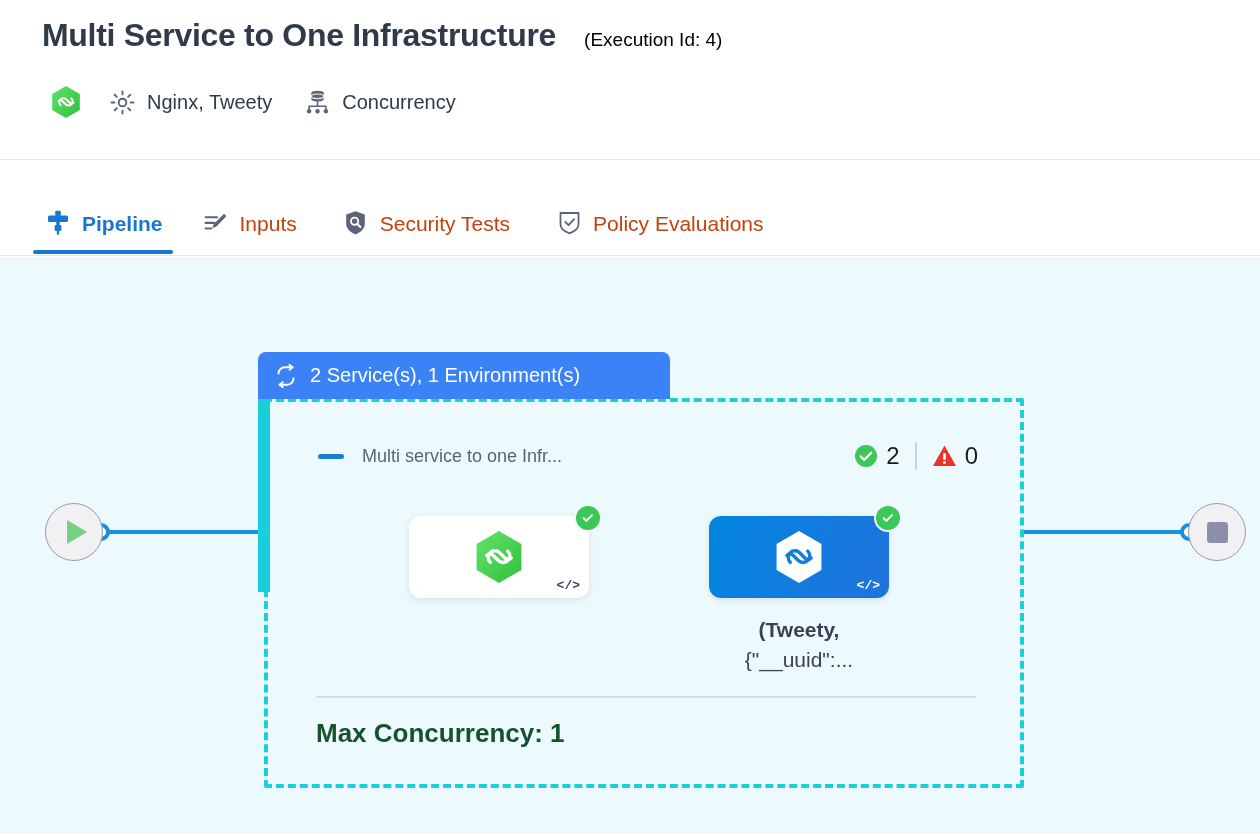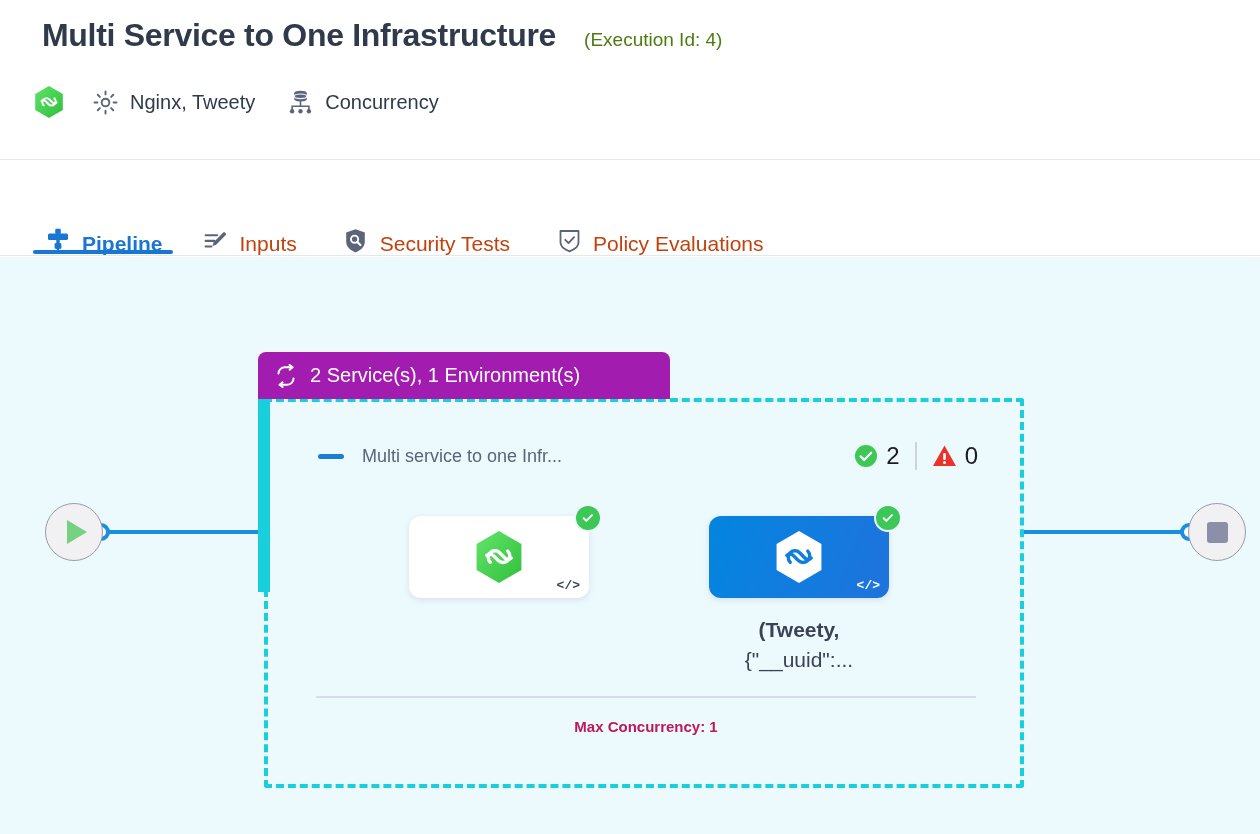--- a/index.html
+++ b/index.html
@@ -19,42 +19,42 @@
   }
   .title-row {
     position: absolute; left: 33px; top: 17px;
     display: flex; align-items: baseline; gap: 28px; margin-left: 9px;
   }
   .page-title {
     font-size: 32px; font-weight: bold; color: #2f3a4a;
     letter-spacing: -0.3px;
   }
   .exec-id {
-    font-size: 19px; color: #4d7c0f; font-weight: normal;
+    font-size: 19px; color: #000000; font-weight: normal;
   }
   .meta-row {
-    position: absolute; left: 33px; top: 85px;
+    position: absolute; left: 50px; top: 85px;
     display: flex; align-items: center;
   }
   .brand-hex { margin-right: 27px; display:flex; align-items:center; }
   .gear-ic { margin-right: 11px; display:flex; align-items:center; }
   .meta-text {
     font-size: 20px; color: #2f3a4a; font-weight: 500;
   }
   .meta-sep { width: 32px; }
   .k8s-ic { margin-right: 11px; display:flex; align-items:center; }
 
   
   .tabs {
     position: absolute; left: 0; top: 160px; width: 1260px; height: 96px;
     background: #ffffff; border-bottom: 1px solid #e4e7ec;
     display: flex; align-items: flex-start; padding-left: 33px;
   }
   .tab {
-    display: flex; align-items: flex-end; gap: 11px;
+    display: flex; align-items: center; gap: 11px;
     height: 94px; padding: 0 20px 0 0; margin-right: 26px;
     cursor: pointer; position: relative;
     padding-top: 32px;
   }
   .tab:first-child { padding-left: 12px; margin-right: 20px; }
   .tab-label {
     font-size: 21px; color: #c2410c; font-weight: 500; line-height: 1;
   }
   .tab.active .tab-label { color: #1877d2; font-weight: bold; }
   .tab.active::after {
@@ -89,21 +89,21 @@
     margin-left: 6px;
   }
   .stop-sq {
     width: 21px; height: 21px; background: #8b8fa8; border-radius: 3px;
   }
 
   
   .group-header {
     position: absolute; left: 258px; top: 352px;
     width: 412px; height: 47px;
-    background: #a21caf; border-radius: 8px 8px 0 0;
+    background: #3b82f6; border-radius: 8px 8px 0 0;
     display: flex; align-items: center; padding-left: 15px; gap: 11px;
   }
   .group-header-label {
     font-size: 20px; color: #ffffff; font-weight: 500;
   }
   .group-left-bar {
     position: absolute; left: 258px; top: 392px;
     width: 12px; height: 200px; background: #1acfdc;
   }
   .group-box {
@@ -160,22 +160,22 @@
   }
   .svc-label b { font-weight: bold; }
 
   
   .node-divider {
     position: absolute; left: 316px; top: 696px; width: 660px; height: 2px;
     background: #d6dde8;
   }
   .max-conc {
     position: absolute; left: 316px; top: 718px; width: 660px;
-    text-align: center;
-    font-size: 15px; font-weight: bold; color: #be185d;
+    text-align: left;
+    font-size: 26px; font-weight: bold; color: #14532d;
   }
 </style>
 </head>
 <body>
 
 <div class="header">
 
   <div class="title-row">
     <span class="page-title">Multi Service to One Infrastructure</span>
     <span class="exec-id">(Execution Id: 4)</span>

